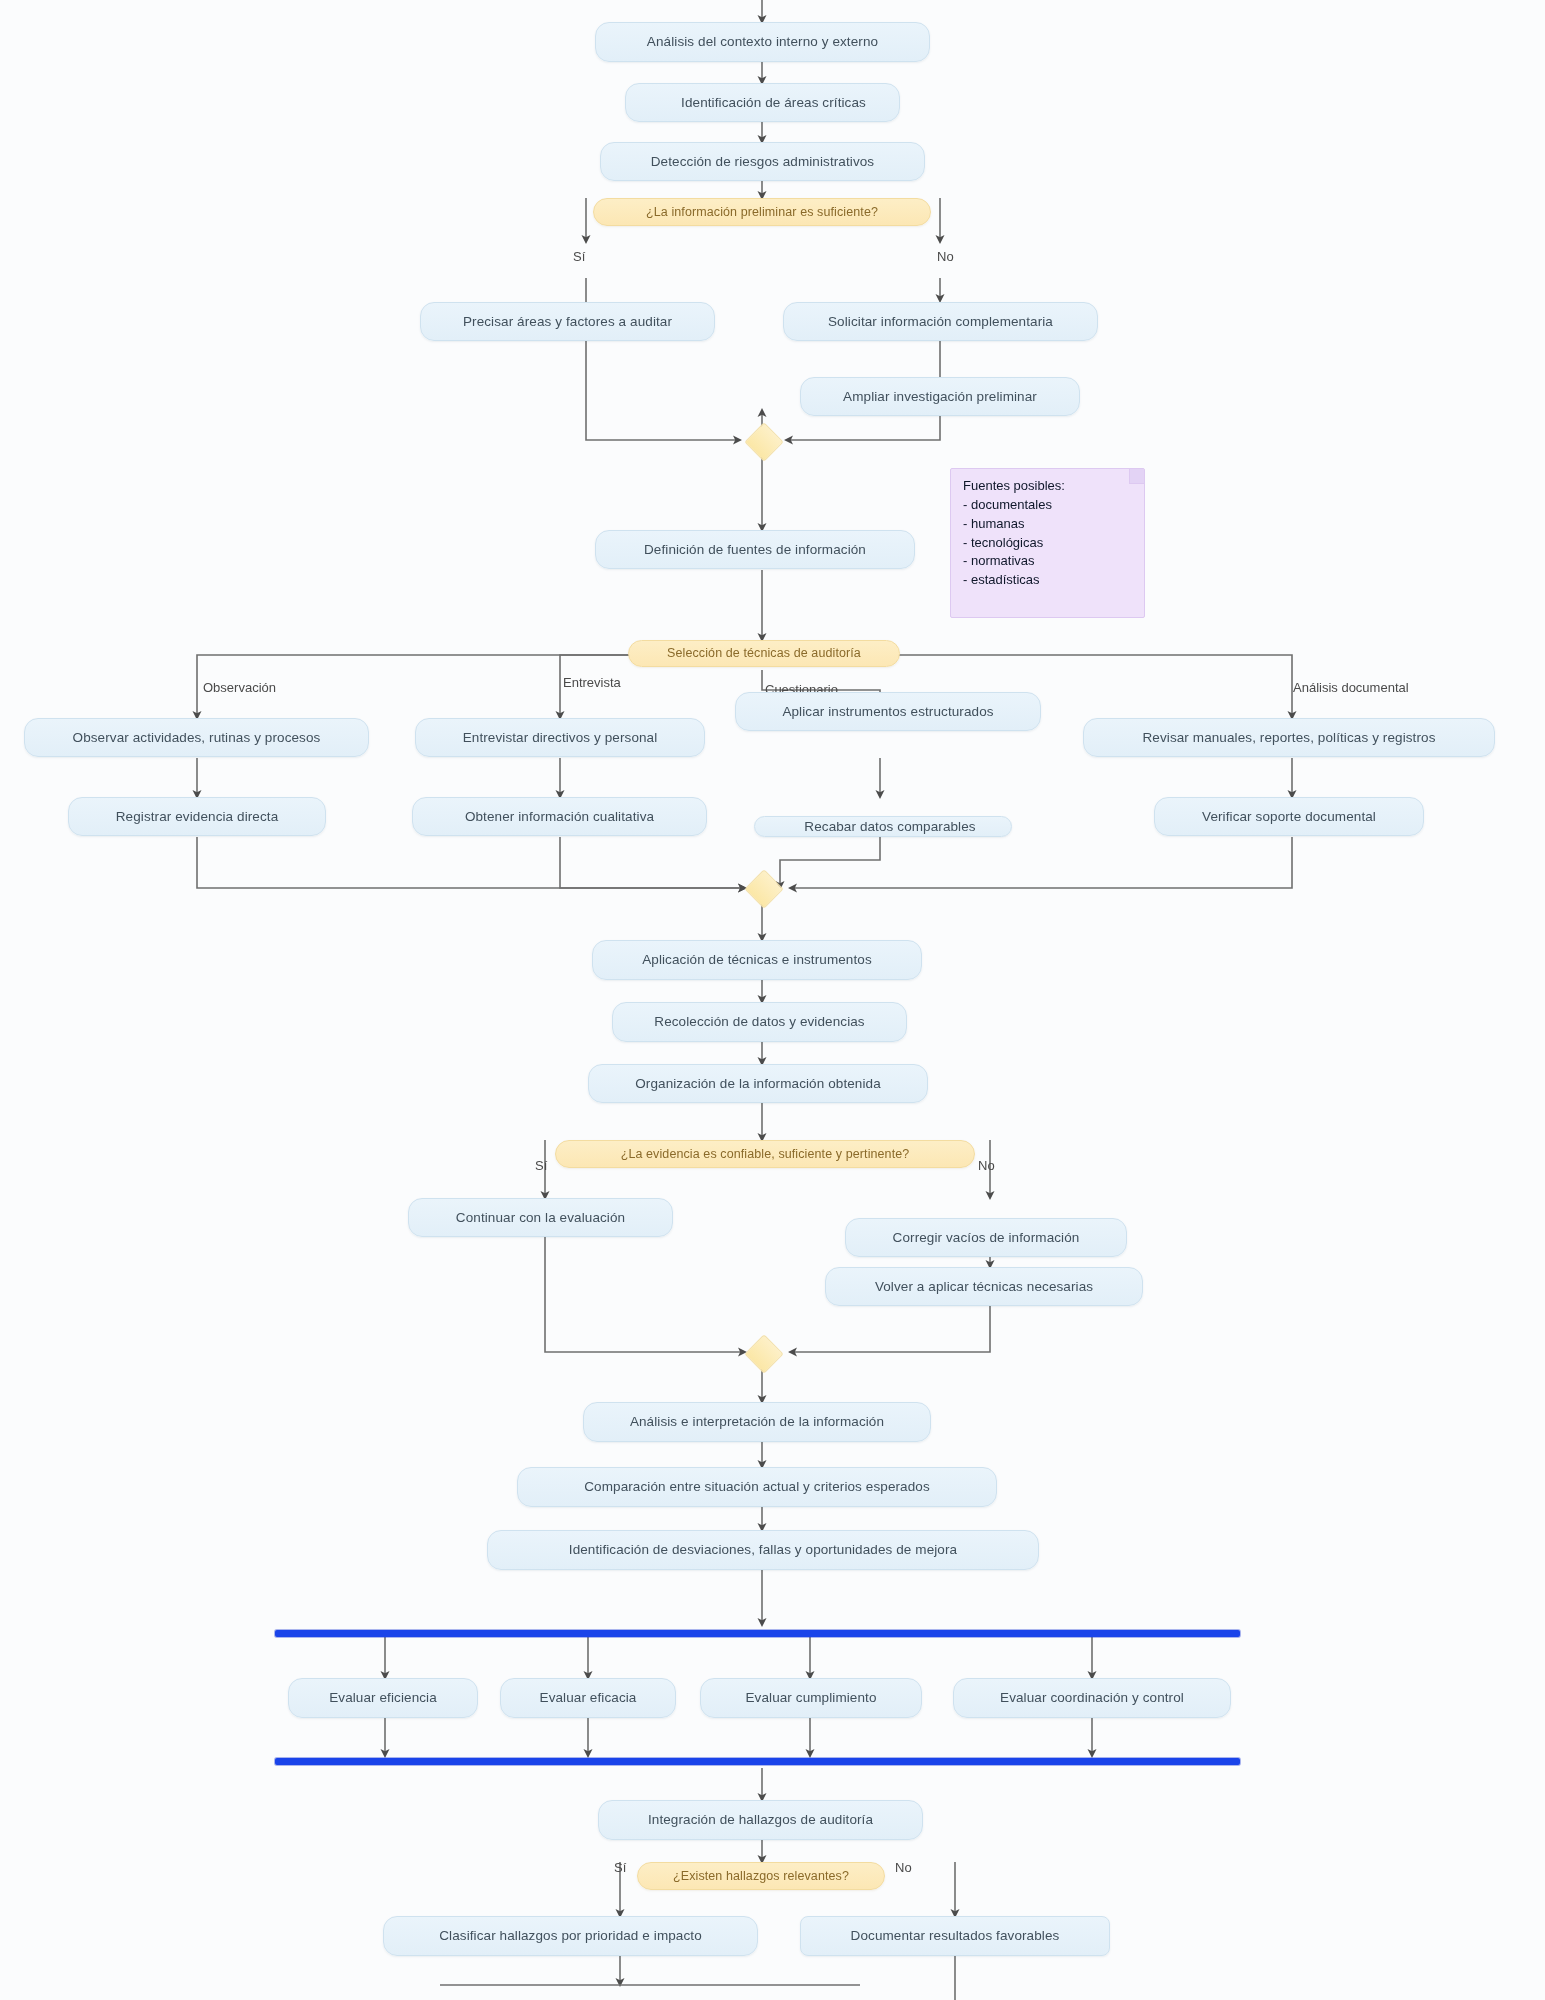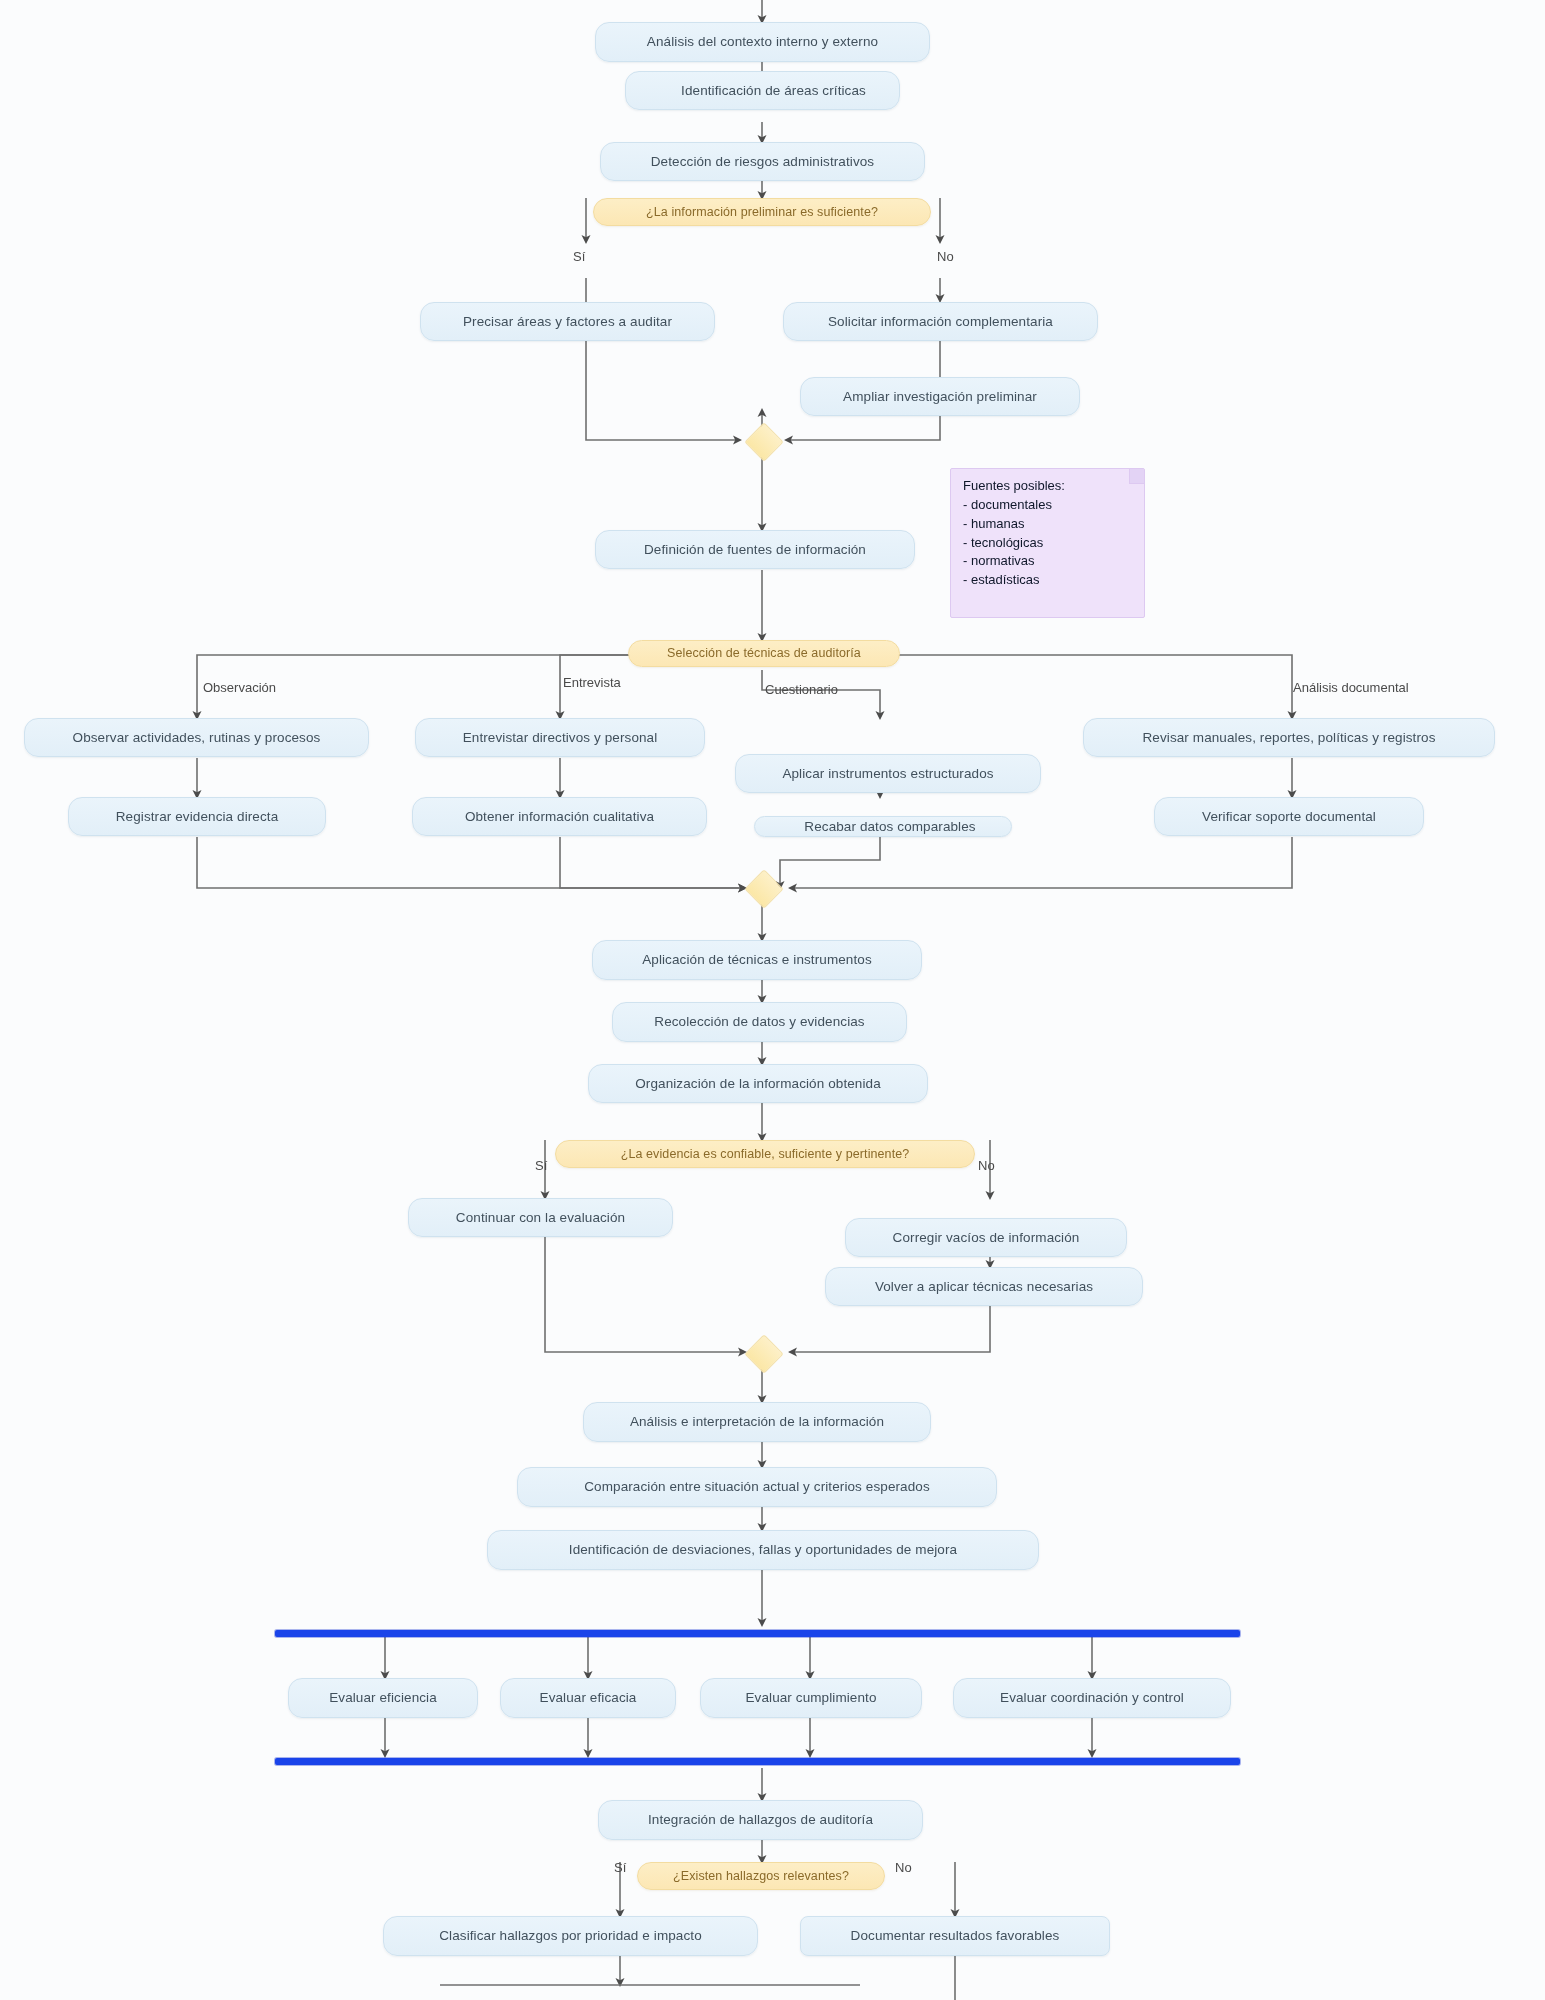--- a/index.html
+++ b/index.html
@@ -183,21 +183,21 @@
       <path d="M955,1862 L955,1877"></path>
       <path d="M955,1952 L955,2000"></path>
       <path d="M440,1985 L860,1985"></path>
     </g>
   </svg>
 
   <div class="node process" style="left:595px;top:22px;width:335px;height:40px;">
     <span>Análisis del contexto interno y externo</span>
   </div>
 
-  <div class="node process" style="left:625px;top:71px;width:275px;height:39px;padding-left:36px;">
+  <div class="node process" style="left:625px;top:83px;width:275px;height:39px;padding-left:36px;">
     <span>Identificación de áreas críticas</span>
   </div>
 
   <div class="node process" style="left:600px;top:142px;width:325px;height:39px;">
     <span>Detección de riesgos administrativos</span>
   </div>
 
   <div class="node decision" style="left:593px;top:198px;width:338px;height:28px;">
     <span>¿La información preliminar es suficiente?</span>
   </div>
@@ -241,21 +241,21 @@
   <div class="edge-label" style="left:1293px;top:680px;">Análisis documental</div>
 
   <div class="node process" style="left:24px;top:718px;width:345px;height:39px;">
     <span>Observar actividades, rutinas y procesos</span>
   </div>
 
   <div class="node process" style="left:415px;top:718px;width:290px;height:39px;">
     <span>Entrevistar directivos y personal</span>
   </div>
 
-  <div class="node process" style="left:735px;top:754px;width:306px;height:39px;">
+  <div class="node process" style="left:735px;top:692px;width:306px;height:39px;">
     <span>Aplicar instrumentos estructurados</span>
   </div>
 
   <div class="node process" style="left:1083px;top:718px;width:412px;height:39px;">
     <span>Revisar manuales, reportes, políticas y registros</span>
   </div>
 
   <div class="node process" style="left:68px;top:797px;width:258px;height:39px;">
     <span>Registrar evidencia directa</span>
   </div>

